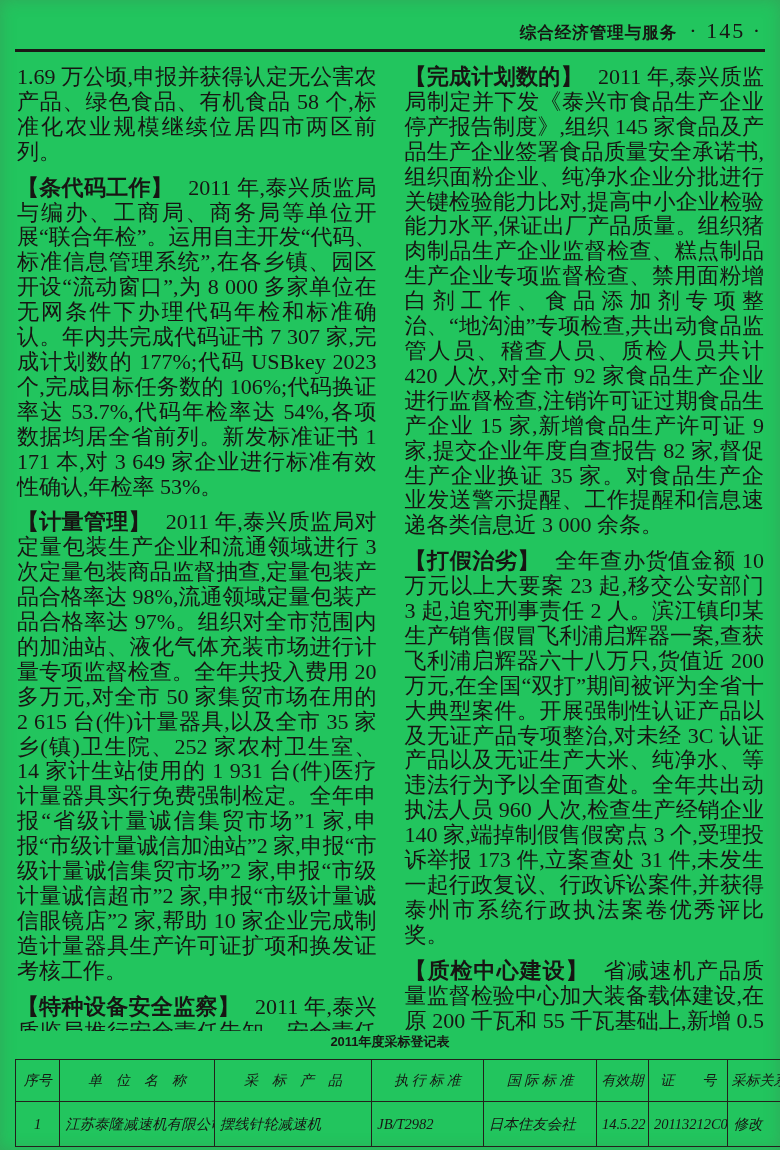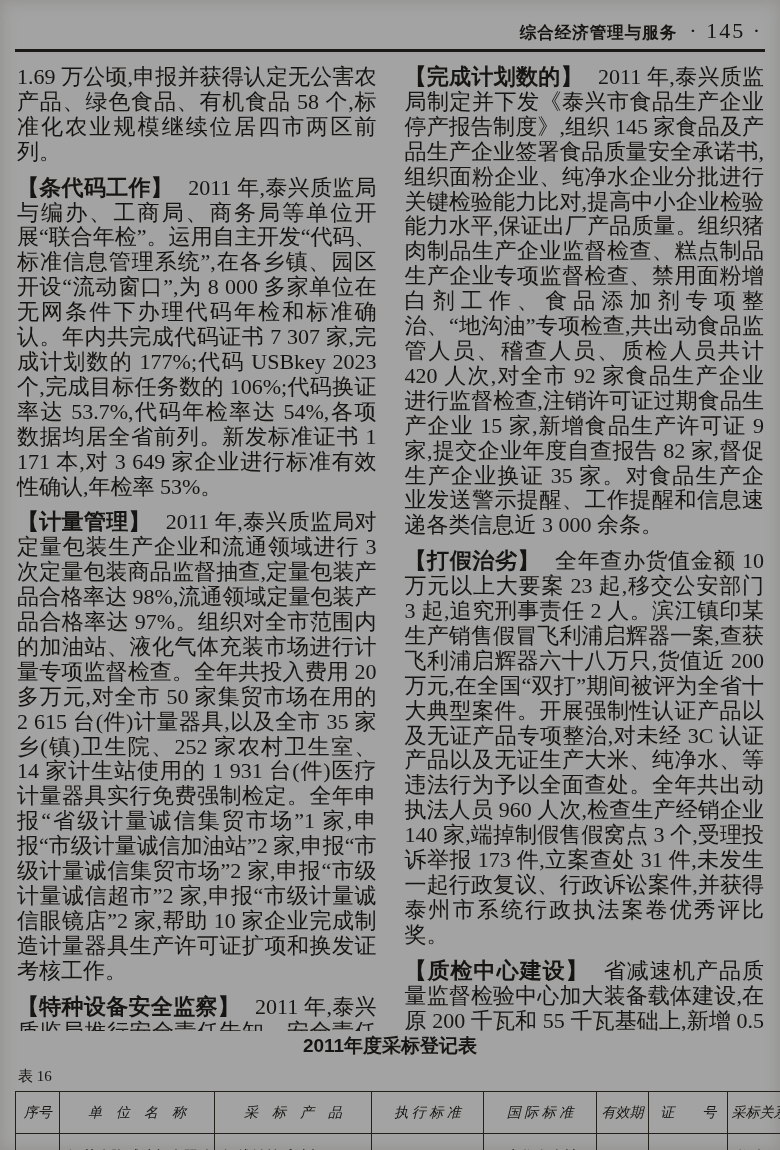--- a/index.html
+++ b/index.html
@@ -4,21 +4,21 @@
 <style>
   html,body{margin:0;padding:0;}
   body{
     width:780px;height:1150px;overflow:hidden;
     background:#e8e7e3;
     font-family:"Liberation Serif","DejaVu Serif",serif;
     color:#171513;
   }
   .page{
     position:absolute;inset:0;
-    background:#a3a3a3;
+    background:#22c55e;
     box-shadow:inset 0 0 16px rgba(90,85,75,.25);
   }
   
   .header{
     display:flex;justify-content:flex-end;align-items:baseline;gap:12px;
     padding:18px 18px 5px 18px;
   }
   .header-title{
     font-family:"Liberation Sans","DejaVu Sans",sans-serif;
     font-weight:700;font-size:16.5px;letter-spacing:1px;
@@ -38,21 +38,21 @@
     text-align:justify;
   }
   .sec-head{
     font-family:"Liberation Sans","DejaVu Sans",sans-serif;
     font-weight:700;margin-right:15px;
   }
   
   .table-title{
     text-align:center;
     font-family:"Liberation Sans","DejaVu Sans",sans-serif;
-    font-weight:700;font-size:19px;
+    font-weight:700;font-size:13px;
     margin:2px 0 8px 0;
   }
   .table-label{font-size:15px;margin:0 0 5px 18px;}
   .reg-table-wrap{margin:0 0 0 15px;}
   table{width:765px;border-collapse:collapse;table-layout:fixed;}
   th,td{
     border:1.5px solid #23201c;
     font-weight:400;overflow:hidden;white-space:nowrap;font-style:italic;
   }
   th{font-size:14px;height:37px;text-align:center;padding:2px 3px;}
@@ -95,21 +95,20 @@
       </p>
       <p class="para">
         <span class="sec-head">【质检中心建设】</span><span>省减速机产品质量监督检验中心加大装备载体建设,在原 200 千瓦和 55 千瓦基础上,新增 0.5 千瓦、4 千瓦和 10 千瓦 3 个系列的整机测试系统,具备从 0.5~200 千瓦减速机产品检验能力的全覆盖。至年底完成减速机整机检验 250 批次,金属材质及其他检验 2 500 余批次,外来业务收入比例由上年的 10%提高至近 20%。泰州市局与市政府、经济开发区管委会、中丹集团沟通协调,决定建设国家精细化学品质量监督检验中心。中国精细化工(泰兴)开发园区划拨土地 1.33 公顷,出资 1 500 万元用于实验室仪器设备的采购,中丹集团提供 3 000 平方米左右检测用房,并投入 1 000 多万元用于检测大楼的主体装修和外部环境整治,产权无偿划拨给中心,中丹集团同时承诺将工程研究中心作为检验中心组成部分参加国家中心验收。至年底中心各项基础建设工作基本完成。</span>
       </p>
 
     </div>
 
   </div>
 
   <div class="table-title">2011年度采标登记表</div>
-  <div class="table-label">表 16</div>
 
   <div class="reg-table-wrap">
     <table>
       <colgroup>
         <col style="width:5.8%">
           <col style="width:20.2%">
           <col style="width:20.6%">
         <col style="width:14.6%">
           <col style="width:14.8%">
           <col style="width:6.8%">

